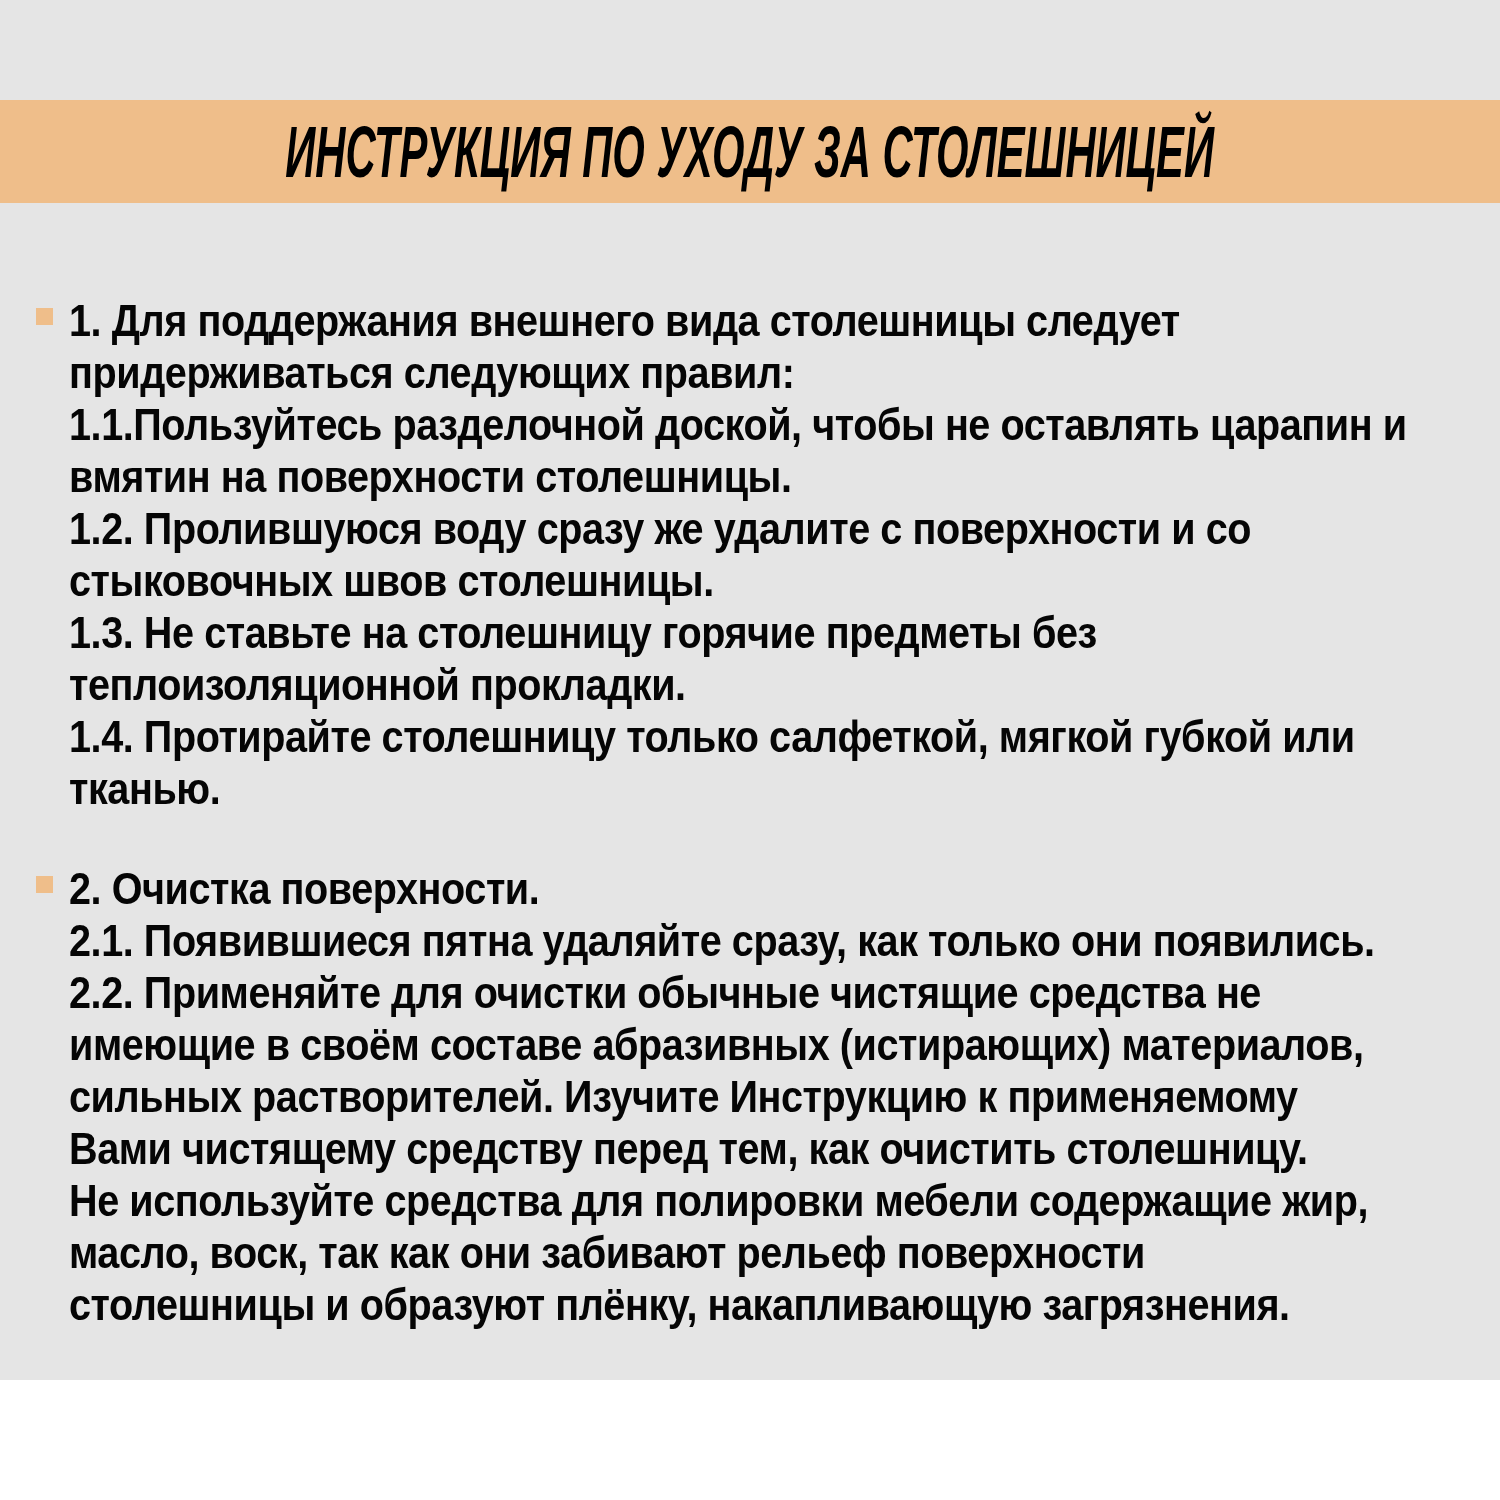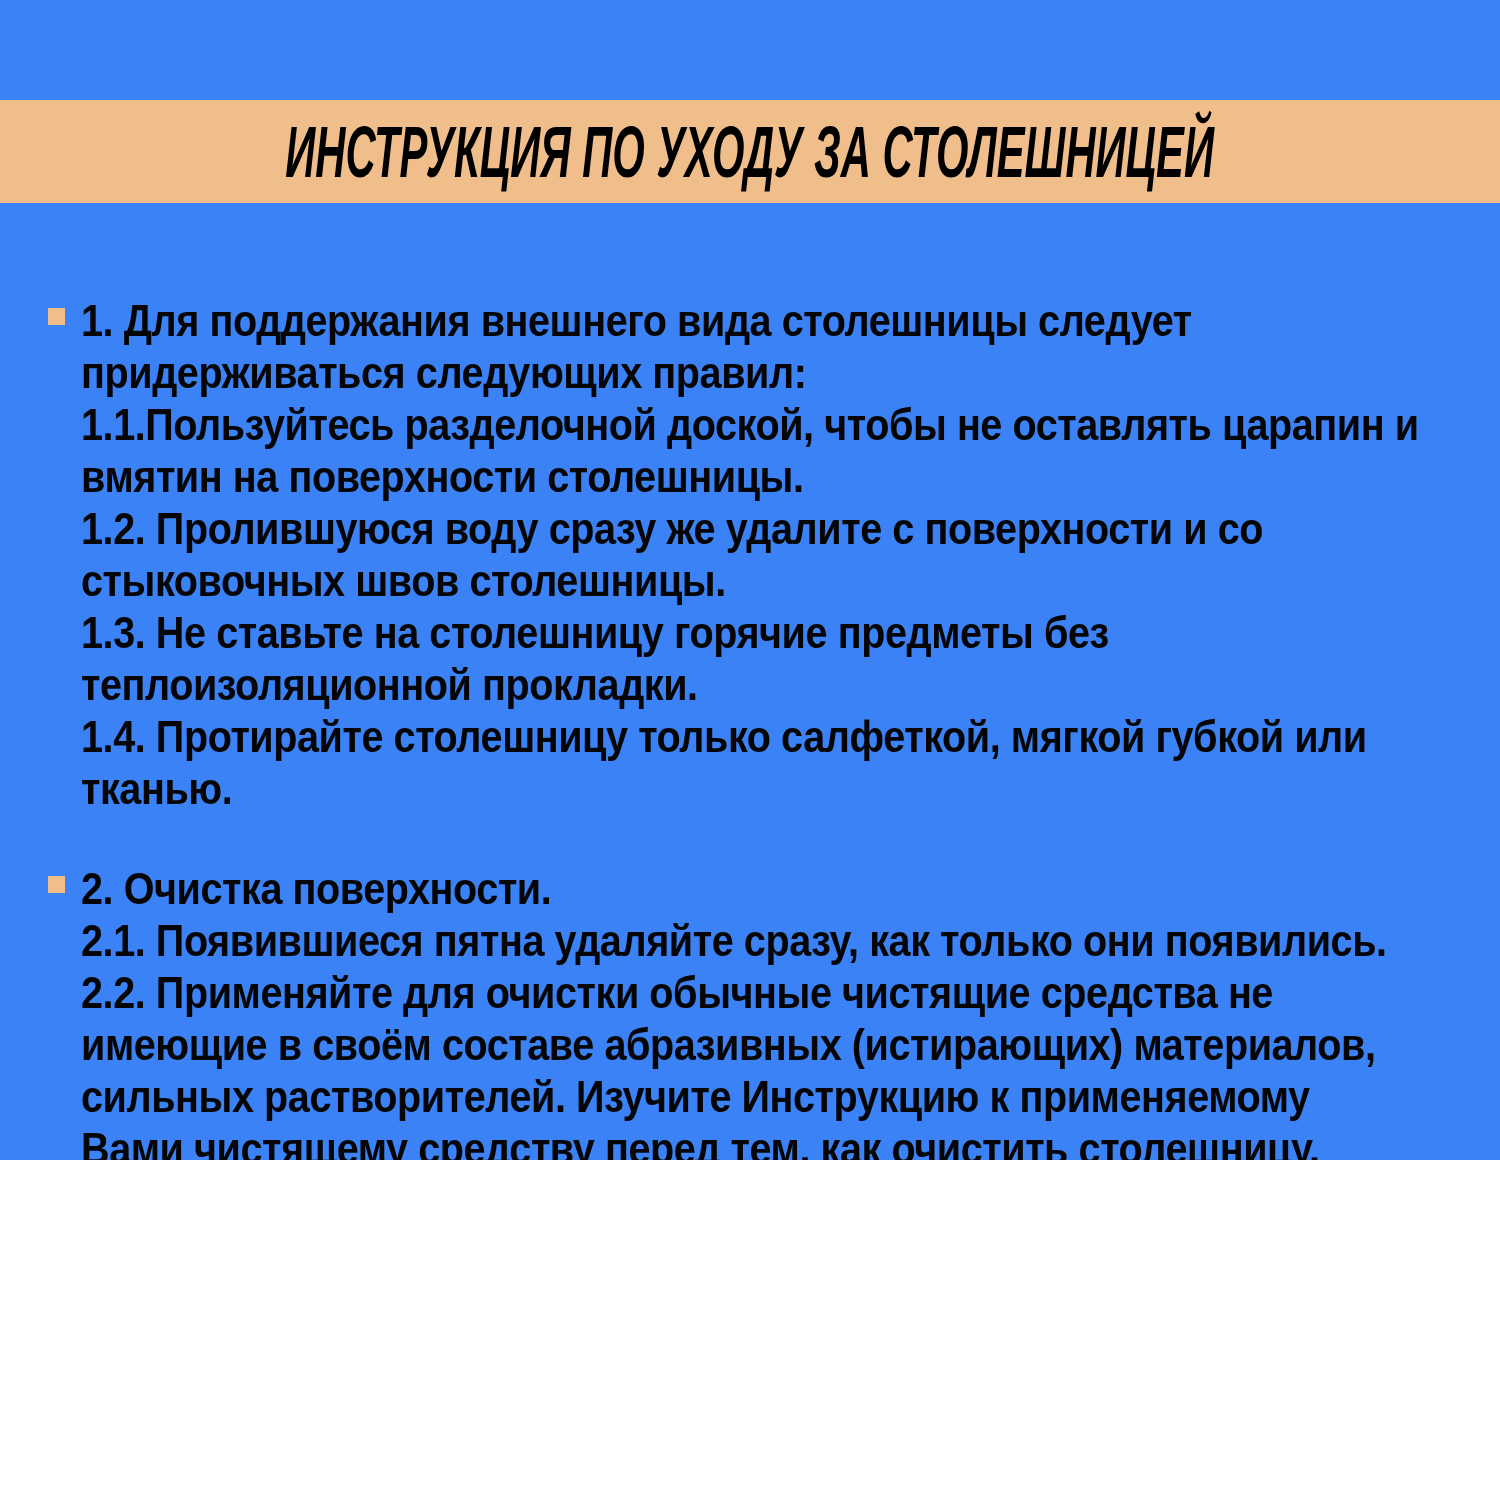--- a/index.html
+++ b/index.html
@@ -3,22 +3,22 @@
 <meta charset="utf-8">
 <style>
   html, body {
     margin: 0;
     padding: 0;
     background: #ffffff;
   }
   .page {
     position: relative;
     width: 1500px;
-    height: 1160px;
-    background: #3b82f6;
+    height: 1380px;
+    background: #e5e5e5;
     overflow: hidden;
     font-family: "Liberation Sans", sans-serif;
     color: #000000;
   }
   
   .banner {
     position: absolute;
     top: 100px;
     left: 0;
     width: 1500px;
@@ -42,21 +42,21 @@
   }
   
   .content {
     position: absolute;
     top: 295px;
     left: 65px;
     width: 1400px;
   }
   .section {
     position: relative;
-    margin: 0 0 48px 16px;
+    margin: 0 0 48px 4px;
   }
   .bullet {
     position: absolute;
     left: -33px;
     top: 13px;
     width: 17px;
     height: 17px;
     background: #efbe8a;
   }
   .section-text {

